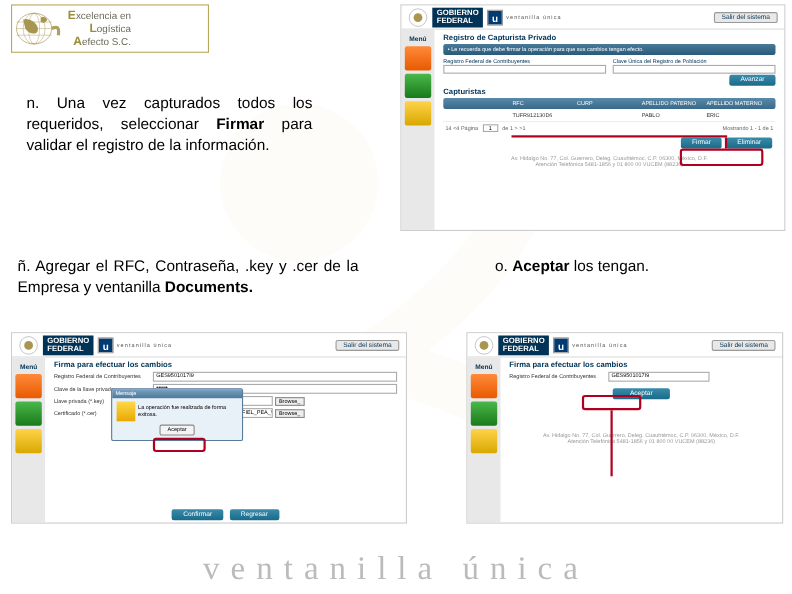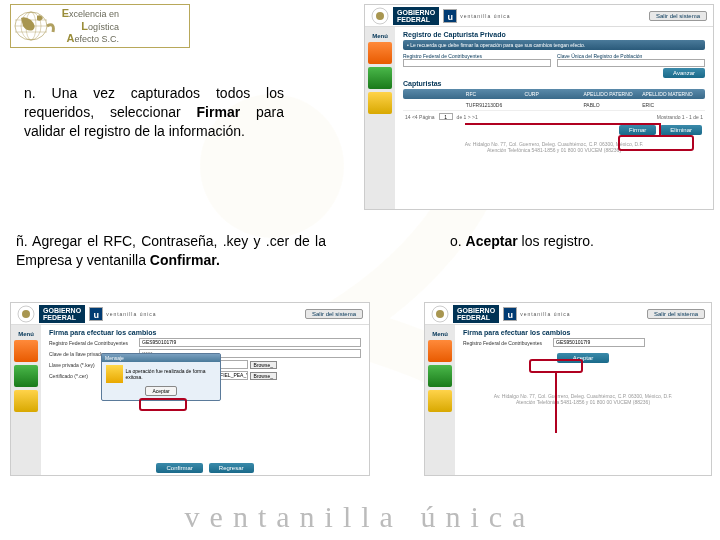--- a/index.html
+++ b/index.html
@@ -101,25 +101,25 @@
     <div><span class="logo-letter">L</span><span>ogística</span></div>
     <div><span class="logo-letter">A</span><span>efecto S.C.</span></div>
   </div>
 </div>
 
 <div class="inst inst-n">
   <span>n. Una vez capturados todos los requeridos, seleccionar </span><b>Firmar</b><span> para validar el registro de la información.</span>
 </div>
 
 <div class="inst inst-nn">
-  <span>ñ. Agregar el RFC, Contraseña, .key y .cer de la Empresa y ventanilla </span><b>Confirmar.</b>
+  <span>ñ. Agregar el RFC, Contraseña, .key y .cer de la Empresa y ventanilla </span><b>Documents.</b>
 </div>
 
 <div class="inst inst-o">
-  <span>o. </span><b>Aceptar</b><span> los registro.</span>
+  <span>o. </span><b>Aceptar</b><span> los tengan.</span>
 </div>
 
 <div class="shot" style="top:4px; left:364px; width:350px; height:206px;">
   <div class="shot-hdr">
     <svg class="gob-seal" viewBox="0 0 18 18">
         <circle cx="9" cy="9" r="8" fill="none" stroke="#999" stroke-width="0.5"></circle>
         <circle cx="9" cy="9" r="4" fill="#a89650"></circle>
       </svg>
     <div class="gob-bar">
         <div>GOBIERNO</div>

